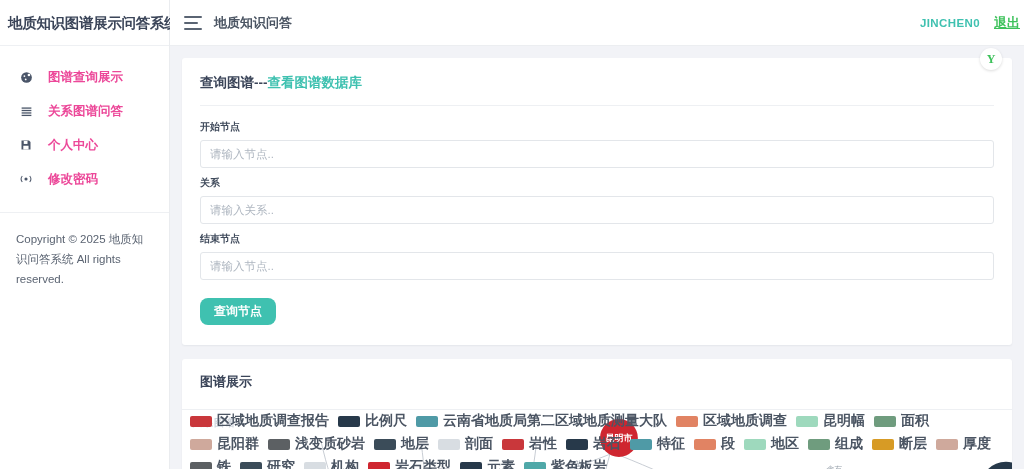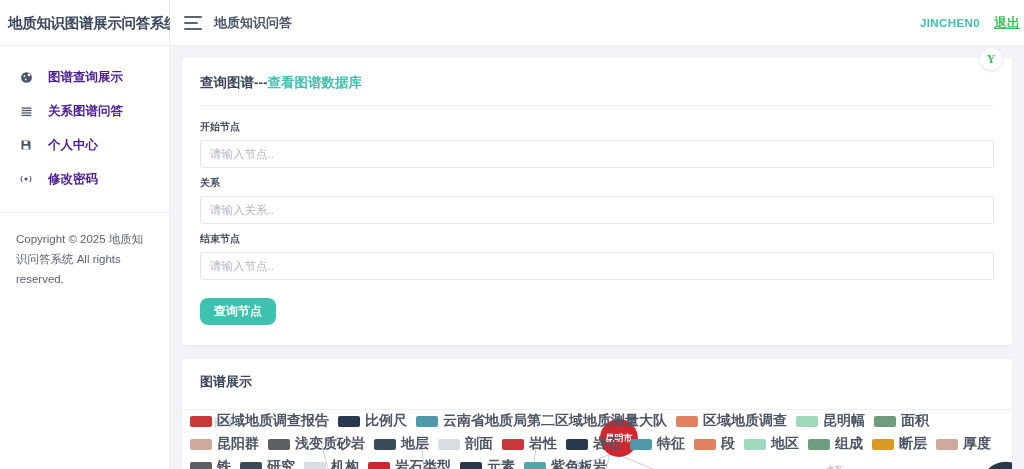--- a/index.html
+++ b/index.html
@@ -24,21 +24,21 @@
     height: 46px; line-height: 46px;
     padding: 0 6px 0 8px;
     font-size: 14.5px; font-weight: 600; color: #3b4559;
     white-space: nowrap; letter-spacing: -0.3px;
     border-bottom: 1px solid #eef0f3;
   }
   .nav { padding-top: 14px; flex: 0 0 auto; }
   .nav-item {
     display: flex; align-items: center;
     height: 34px; padding-left: 16px;
-    font-size: 12.5px; font-weight: 600; color: #4c1d95;
+    font-size: 12.5px; font-weight: 600; color: #ec4899;
     cursor: pointer;
   }
   .nav-ico {
     width: 20px; min-width: 20px; margin-right: 12px;
     display: flex; align-items: center; justify-content: center;
     color: #4a5568;
   }
   .nav-ico svg { display: block; }
   .sidebar-sep { height: 1px; background: #eef0f3; margin: 16px 0 0 0; }
   .copyright {

